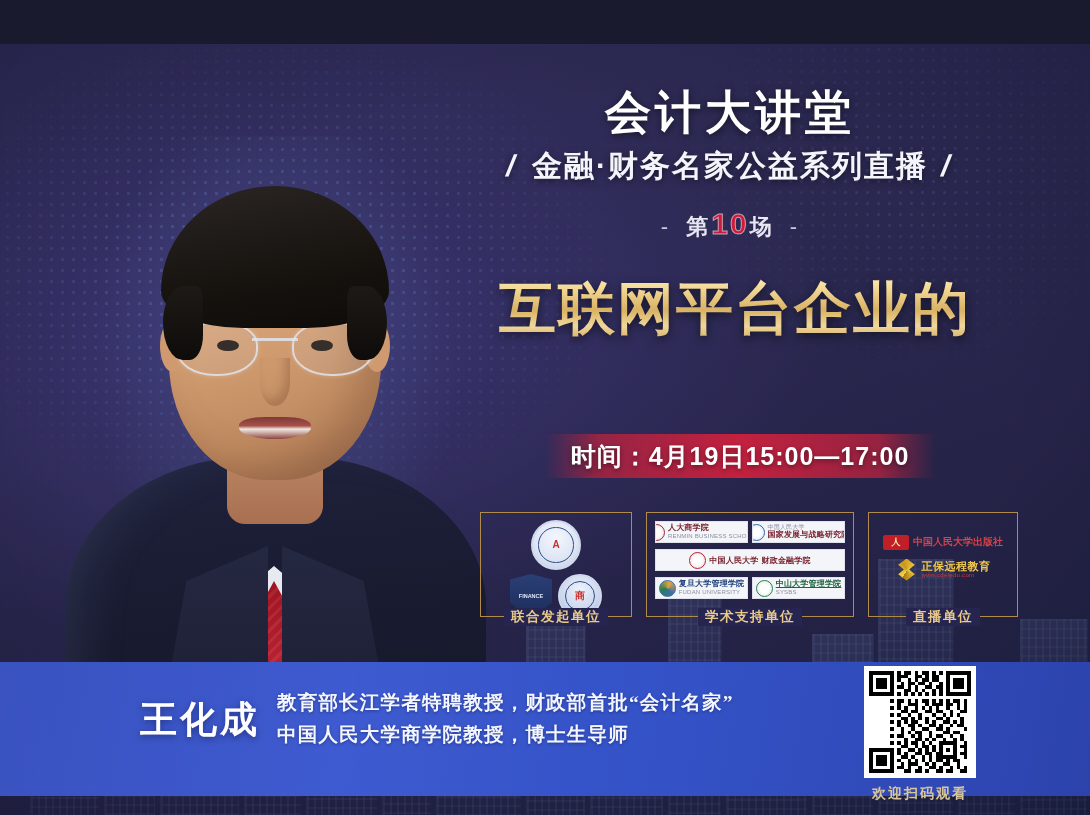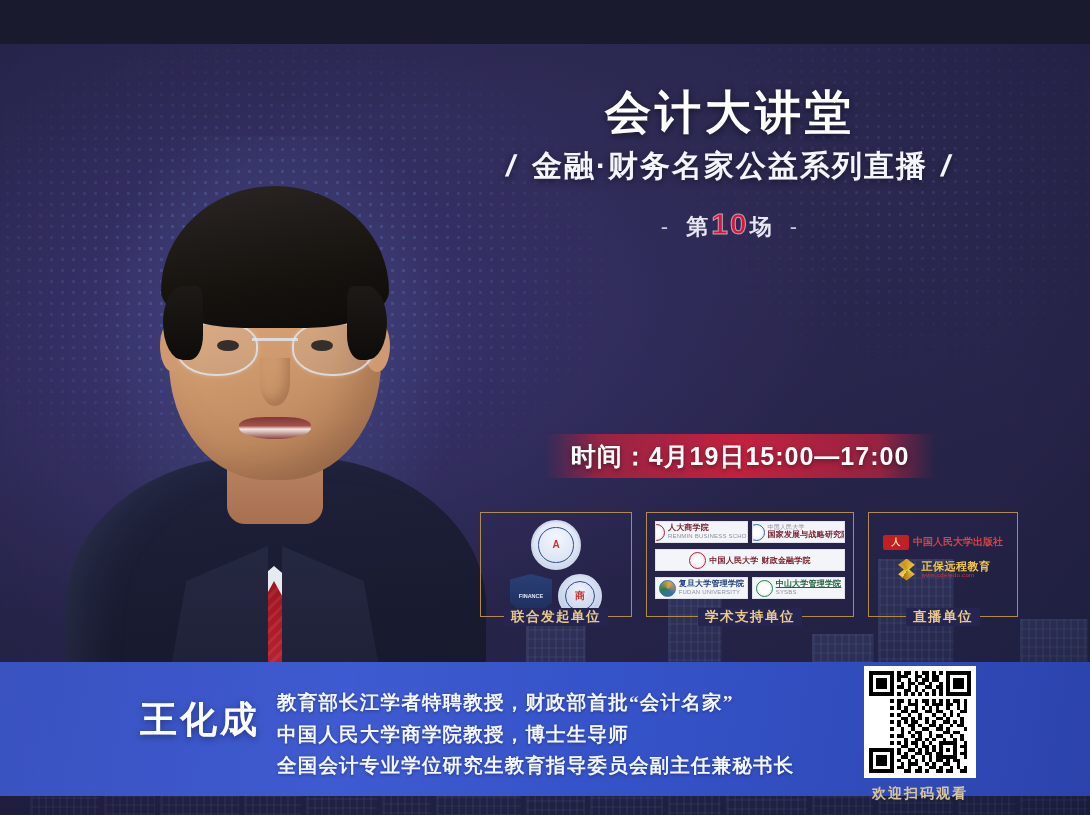--- a/index.html
+++ b/index.html
@@ -613,20 +613,21 @@
       <span class="slash">/</span>
     </div>
     <div class="hdr-ep">
       <span class="dash">-</span>
       <span>第</span><span class="num">10</span><span>场</span>
       <span class="dash">-</span>
     </div>
   </div>
 
   <div class="maintitle">
+    <div>互联网平台企业的</div>
   </div>
 
   <div class="timebar">
     <span>时间：4月19日15:00—17:00</span>
   </div>
 
   <div class="logos">
 
     <div class="lgroup g1">
       <div class="lg-inner">
@@ -703,21 +704,20 @@
 
   </div>
 
   <div class="band">
     <div class="band-inner"></div>
   </div>
   <div class="sp-name">王化成</div>
   <div class="sp-bio">
     <div class="sp-bio-line">教育部长江学者特聘教授，财政部首批“会计名家”</div>
     <div class="sp-bio-line">中国人民大学商学院教授，博士生导师</div>
-    <div class="sp-bio-line">全国会计专业学位研究生教育指导委员会副主任兼秘书长</div>
   </div>
 
   <div class="qr-wrap">
     <div class="qr">
       <svg viewBox="0 0 29 29" shape-rendering="crispEdges">
         <rect width="29" height="29" fill="#ffffff"></rect>
         <g fill="#000000">
 
           <rect x="0" y="0" width="7" height="1"></rect>
             <rect x="0" y="6" width="7" height="1"></rect>

